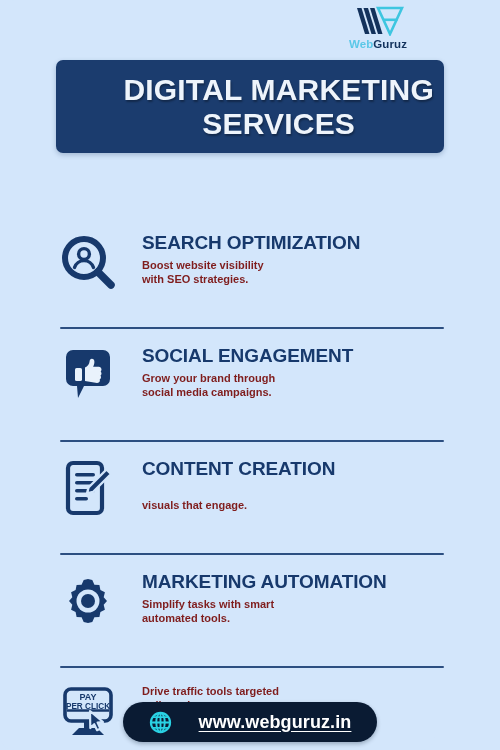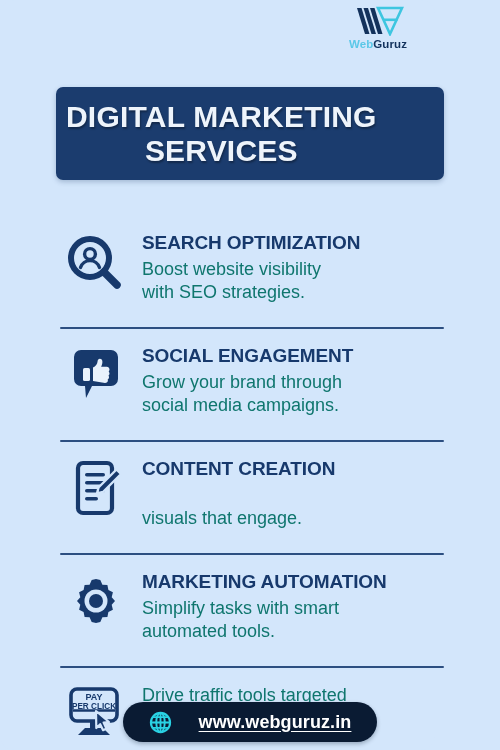--- a/index.html
+++ b/index.html
@@ -38,23 +38,22 @@
 
   
   .banner {
     position:absolute;
     left:56px; top:60px;
     width:388px; height:93px;
     background:#1b3c6e;
     border-radius:7px;
     display:flex;
     align-items:center;
-    justify-content:flex-start;
+    justify-content:flex-end;
     box-shadow:0 2px 5px rgba(20,50,95,.25);
-    margin-top:27px;
   }
   .banner-title {
     color:#eef4fb;
     font-size:30px;
     font-weight:700;
     line-height:1.12;
     text-align:center;
     letter-spacing:.2px;
     text-shadow:1px 2px 2px rgba(0,0,0,.32);
     padding:0 10px;
@@ -72,39 +71,39 @@
     display:flex;
     align-items:flex-start;
     padding:6px 56px 0 60px;
     min-height:96px;
   }
   .svc-icon {
     width:64px;
     flex:0 0 64px;
     display:flex;
     align-items:flex-start;
-    justify-content:flex-end;
+    justify-content:flex-start;
     padding-top:4px;
   }
   .svc-icon svg { display:block; }
   .svc-text { padding-left:18px; padding-top:2px; }
   .svc-title {
     color:#17396c;
     font-size:19px;
     font-weight:700;
     letter-spacing:-.1px;
     line-height:1.15;
     margin-bottom:4px;
     white-space:nowrap;
   }
   .svc-desc {
-    color:#0f766e;
-    font-size:18px;
+    color:#7f1d1d;
+    font-size:11px;
     line-height:1.28;
-    font-weight:400;
+    font-weight:700;
   }
   .divider {
     margin:7px 56px 8px 60px;
     height:2px;
     background:#2c4f81;
     border-radius:1px;
   }
 
   
   .footer {

